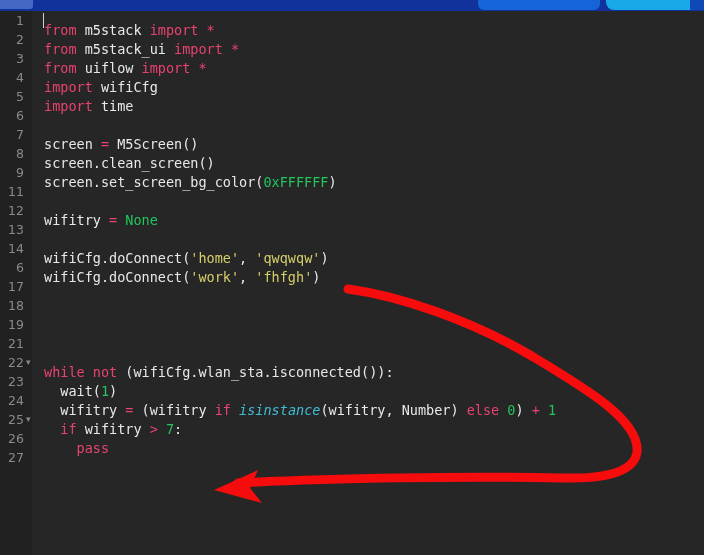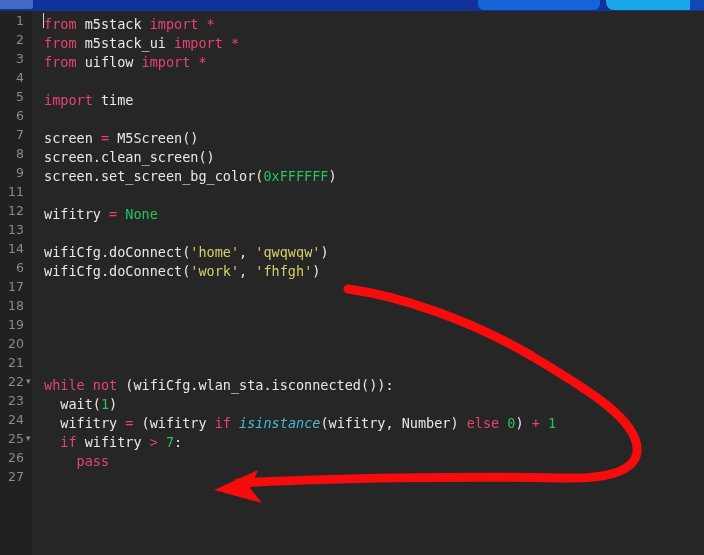--- a/index.html
+++ b/index.html
@@ -96,21 +96,21 @@
     left: 26px;
     top: 0;
     width: 9px;
     color: #8a8a8a;
     font-size: 9px;
     font-family: "DejaVu Sans", "Liberation Sans", sans-serif;
   }
   .src {
     position: absolute;
     left: 44px;
-    top: 4px;
+    top: 10px;
     color: #e8e8e8;
   }
   
   .t-kw   { color: #e8436f; }
   .t-str  { color: #d6cf6a; }
   .t-num  { color: #22c55e; }
   .t-fn   { color: #3fbcd4; font-style: italic; }
   .t-op   { color: #e8436f; }
   .t-pl   { color: #e8e8e8; }
 
@@ -143,35 +143,34 @@
     <div class="topbar-pill-b"></div>
     <div class="topbar-pill-c"></div>
   </div>
 
   <div class="editor">
     <div class="gutter"></div>
     <div class="code-area" id="code-area">
         <div class="line"><span class="ln">1</span><span class="src"><span class="t-kw">from </span><span class="t-pl">m5stack </span><span class="t-kw">import</span><span class="t-pl"> </span><span class="t-op">*</span></span></div>
         <div class="line"><span class="ln">2</span><span class="src"><span class="t-kw">from </span><span class="t-pl">m5stack_ui </span><span class="t-kw">import</span><span class="t-pl"> </span><span class="t-op">*</span></span></div>
         <div class="line"><span class="ln">3</span><span class="src"><span class="t-kw">from </span><span class="t-pl">uiflow </span><span class="t-kw">import</span><span class="t-pl"> </span><span class="t-op">*</span></span></div>
-        <div class="line"><span class="ln">4</span></div>
+        <div class="line"><span class="ln">4</span><span class="src"><span class="t-kw">import </span><span class="t-pl">wifiCfg</span></span></div>
         <div class="line"><span class="ln">5</span><span class="src"><span class="t-kw">import </span><span class="t-pl">time</span></span></div>
         <div class="line"><span class="ln">6</span><span class="src"></span></div>
         <div class="line"><span class="ln">7</span><span class="src"><span class="t-pl">screen </span><span class="t-op">=</span><span class="t-pl"> M5Screen()</span></span></div>
         <div class="line"><span class="ln">8</span><span class="src"><span class="t-pl">screen.clean_screen()</span></span></div>
         <div class="line"><span class="ln">9</span><span class="src"><span class="t-pl">screen.set_screen_bg_color(</span><span class="t-num">0xFFFFFF</span><span class="t-pl">)</span></span></div>
         <div class="line"><span class="ln">11</span><span class="src"></span></div>
         <div class="line"><span class="ln">12</span><span class="src"><span class="t-pl">wifitry </span><span class="t-op">=</span><span class="t-pl"> </span><span class="t-num">None</span></span></div>
         <div class="line"><span class="ln">13</span><span class="src"></span></div>
         <div class="line"><span class="ln">14</span><span class="src"><span class="t-pl">wifiCfg.doConnect(</span><span class="t-str">'home'</span><span class="t-pl">, </span><span class="t-str">'qwqwqw'</span><span class="t-pl">)</span></span></div>
         <div class="line"><span class="ln">6</span><span class="src"><span class="t-pl">wifiCfg.doConnect(</span><span class="t-str">'work'</span><span class="t-pl">, </span><span class="t-str">'fhfgh'</span><span class="t-pl">)</span></span></div>
         <div class="line"><span class="ln">17</span></div>
         <div class="line"><span class="ln">18</span><span class="src"></span></div>
         <div class="line"><span class="ln">19</span><span class="src"></span></div>
-        <div class="line"><span class="ln">20</span><span class="src"></span></div>
         <div class="line"><span class="ln">21</span><span class="src"></span></div>
         <div class="line"><span class="ln">22</span><span class="fold">▾</span><span class="src"><span class="t-kw">while </span><span class="t-kw">not</span><span class="t-pl"> (wifiCfg.wlan_sta.isconnected()):</span></span></div>
         <div class="line"><span class="ln">23</span><span class="src"><span class="t-pl">  wait(</span><span class="t-num">1</span><span class="t-pl">)</span></span></div>
         <div class="line"><span class="ln">24</span><span class="src"><span class="t-pl">  wifitry </span><span class="t-op">=</span><span class="t-pl"> (wifitry </span><span class="t-kw">if</span><span class="t-pl"> </span><span class="t-fn">isinstance</span><span class="t-pl">(wifitry, Number) </span><span class="t-kw">else</span><span class="t-pl"> </span><span class="t-num">0</span><span class="t-pl">) </span><span class="t-op">+</span><span class="t-pl"> </span><span class="t-num">1</span></span></div>
         <div class="line"><span class="ln">25</span><span class="fold">▾</span><span class="src"><span class="t-pl">  </span><span class="t-kw">if</span><span class="t-pl"> wifitry </span><span class="t-op">&gt;</span><span class="t-pl"> </span><span class="t-num">7</span><span class="t-pl">:</span></span></div>
         <div class="line"><span class="ln">26</span><span class="src"><span class="t-pl">    </span><span class="t-kw">pass</span></span></div>
         <div class="line"><span class="ln">27</span><span class="src"></span></div>
       </div>
     <div class="caret"></div>
   </div>

